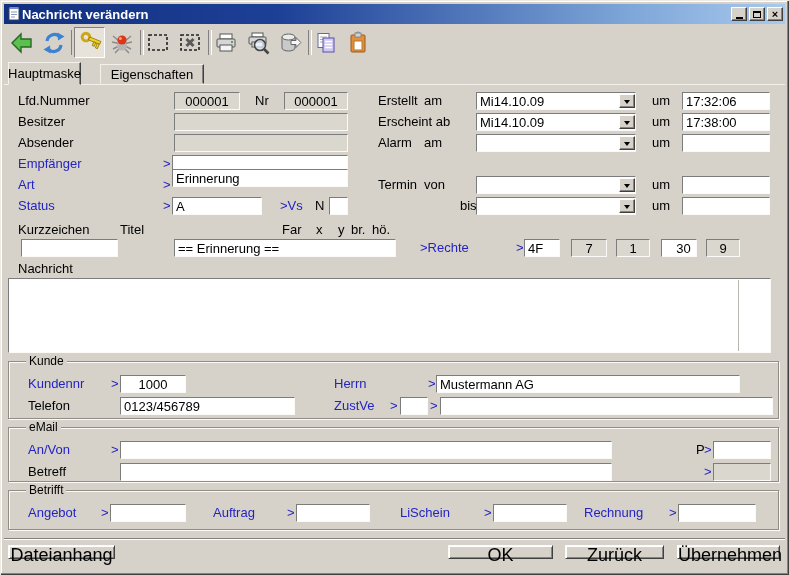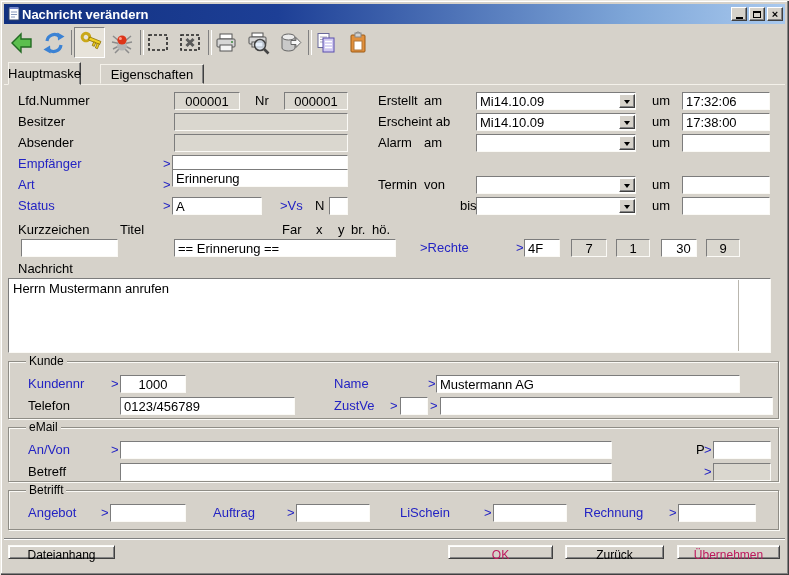--- a/index.html
+++ b/index.html
@@ -42,22 +42,22 @@
     display:flex;align-items:center;justify-content:center;}
   .tri{width:0;height:0;border:3px solid transparent;border-top:4px solid #000;margin-top:4px;}
   .msg{position:absolute;left:8px;top:278px;width:763px;height:75px;background:#fff;box-sizing:border-box;
     border:1px solid;border-color:#7c7c7c #fbfaf6 #fbfaf6 #7c7c7c;font-size:13px;padding:2px 4px;}
   .msg .vline{position:absolute;top:1px;bottom:1px;left:729px;width:1px;background:#b9b6ae;}
   .grp{position:absolute;border:1px solid #8f8d86;box-shadow:inset 1px 1px 0 #fbfaf6, 1px 1px 0 #fbfaf6;box-sizing:border-box;}
   .grp-legend{position:absolute;font-size:12px;line-height:12px;background:#d6d2ca;padding:0 3px;color:#000;}
   .btn{position:absolute;height:14px;background:#d6d2ca;box-sizing:border-box;
     border:1px solid;border-color:#fbfaf6 #404040 #404040 #fbfaf6;
     box-shadow:inset 1px 1px 0 #fff, inset -1px -1px 0 #848484;
-    font-size:12px;text-align:center;line-height:19px;color:#000;}
-  .btn.disabled{color:#be185d;}
+    font-size:18px;text-align:center;line-height:19px;color:#000;}
+  .btn.disabled{color:#000000;}
   .sep-h{position:absolute;left:4px;right:4px;top:538px;height:2px;border-top:1px solid #808080;border-bottom:1px solid #fff;box-sizing:border-box;}
 </style>
 </head>
 <body>
 
 <div class="window">
 
   <div class="titlebar">
     <span class="t-icon">
       <svg width="16" height="16" viewBox="0 0 16 16">
@@ -257,30 +257,29 @@
   <span class="lbl blue" style="left:420px;top:239px">&gt;Rechte</span>
   <span class="lbl blue" style="left:516px;top:239px">&gt;</span>
   <input class="f" style="left: 524px; top: 239px; width: 36px;" value="4F">
   <div class="f ro ctr" style="left:571px;top:239px;width:36px">7</div>
   <div class="f ro ctr" style="left:616px;top:239px;width:34px">1</div>
   <input class="f ctr" style="left: 661px; top: 239px; width: 36px; padding-left: 12px;" value="30">
   <div class="f ro ctr" style="left:706px;top:239px;width:34px">9</div>
 
   <span class="lbl" style="left:18px;top:260px">Nachricht</span>
   <div class="msg">
-    <span>Herrn Mustermann anrufen</span>
     <span class="vline"></span>
   </div>
 
   <div class="grp" style="left:8px;top:361px;width:771px;height:58px"></div>
   <span class="grp-legend" style="left:26px;top:355px">Kunde</span>
   <span class="lbl blue" style="left:28px;top:375px">Kundennr</span>
   <span class="lbl blue" style="left:111px;top:375px">&gt;</span>
   <input class="f ctr" style="left: 120px; top: 375px; width: 66px;" value="1000">
-  <span class="lbl blue" style="left:334px;top:375px">Name</span>
+  <span class="lbl blue" style="left:334px;top:375px">Herrn</span>
   <span class="lbl blue" style="left:428px;top:375px">&gt;</span>
   <input class="f" style="left: 436px; top: 375px; width: 304px;" value="Mustermann AG">
 
   <span class="lbl" style="left:28px;top:397px">Telefon</span>
   <input class="f" style="left: 120px; top: 397px; width: 175px;" value="0123/456789">
   <span class="lbl blue" style="left:334px;top:397px">ZustVe</span>
   <span class="lbl blue" style="left:390px;top:397px">&gt;</span>
   <input class="f" style="left: 400px; top: 397px; width: 28px;">
   <span class="lbl blue" style="left:430px;top:397px">&gt;</span>
   <input class="f" style="left: 440px; top: 397px; width: 333px;">

